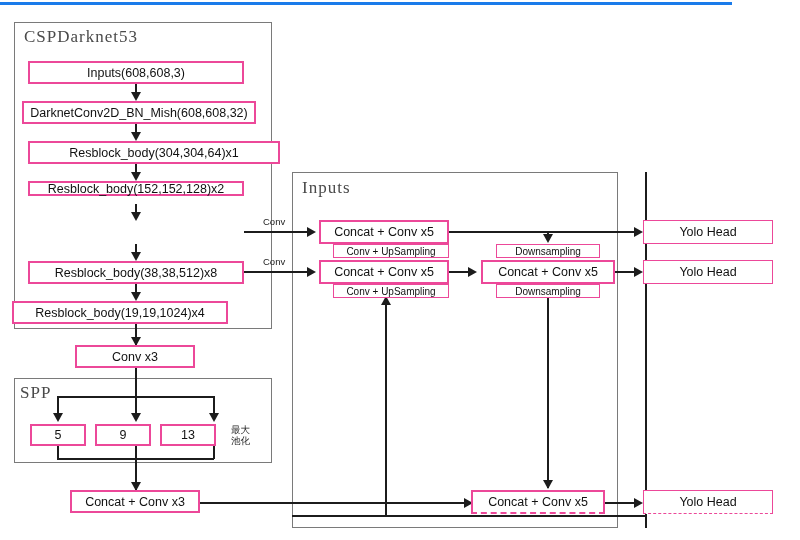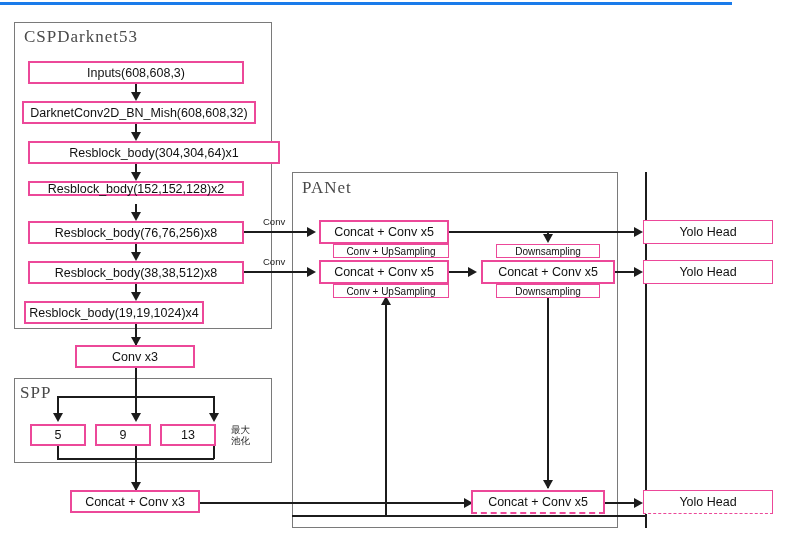--- a/index.html
+++ b/index.html
@@ -116,23 +116,22 @@
 
   <div class="blue-rule"></div>
 
   <div class="group" style="left:14px; top:22px; width:258px; height:307px;"></div>
   <div class="group-title" style="left:24px; top:27px;">CSPDarknet53</div>
 
   <div class="node" style="left:28px; top:61px; width:216px; height:23px;">Inputs(608,608,3)</div>
   <div class="node" style="left:22px; top:101px; width:234px; height:23px;">DarknetConv2D_BN_Mish(608,608,32)</div>
   <div class="node" style="left:28px; top:141px; width:252px; height:23px;">Resblock_body(304,304,64)x1</div>
   <div class="node" style="left:28px; top:181px; width:216px; height:15px;">Resblock_body(152,152,128)x2</div>
-  <div class="node" style="left:28px; top:221px; width:216px; height:23px;">Resblock_body(76,76,256)x8</div>
   <div class="node" style="left:28px; top:261px; width:216px; height:23px;">Resblock_body(38,38,512)x8</div>
-  <div class="node" style="left:24px; top:301px; width:180px; height:23px;">Resblock_body(19,19,1024)x4</div>
+  <div class="node" style="left:12px; top:301px; width:216px; height:23px;">Resblock_body(19,19,1024)x4</div>
 
   <div class="ln lnv" style="left:135px; top:84px; height:10px;"></div>
   <div class="arrow down" style="left:131px; top:92px;"></div>
 
   <div class="ln lnv" style="left:135px; top:124px; height:10px;"></div>
   <div class="arrow down" style="left:131px; top:132px;"></div>
 
   <div class="ln lnv" style="left:135px; top:164px; height:10px;"></div>
   <div class="arrow down" style="left:131px; top:172px;"></div>
 
@@ -176,21 +175,21 @@
   <div class="arrow down" style="left:131px; top:482px;"></div>
 
   <div class="cjk-label" style="left:231px; top:424px;">
     <div>最大</div>
     <div>池化</div>
   </div>
 
   <div class="node" style="left:70px; top:490px; width:130px; height:23px;">Concat + Conv x3</div>
 
   <div class="group" style="left:292px; top:172px; width:326px; height:356px;"></div>
-  <div class="group-title" style="left:302px; top:178px;">PANet</div>
+  <div class="group-title" style="left:302px; top:178px;">Inputs</div>
 
   <div class="ln lnh" style="left:244px; top:231px; width:70px;"></div>
   <div class="arrow right" style="left:307px; top:227px;"></div>
   <div class="edge-label" style="left:263px; top:216px;">Conv</div>
 
   <div class="ln lnh" style="left:244px; top:271px; width:70px;"></div>
   <div class="arrow right" style="left:307px; top:267px;"></div>
   <div class="edge-label" style="left:263px; top:256px;">Conv</div>
 
   <div class="node" style="left:319px; top:220px; width:130px; height:24px;">Concat + Conv x5</div>

